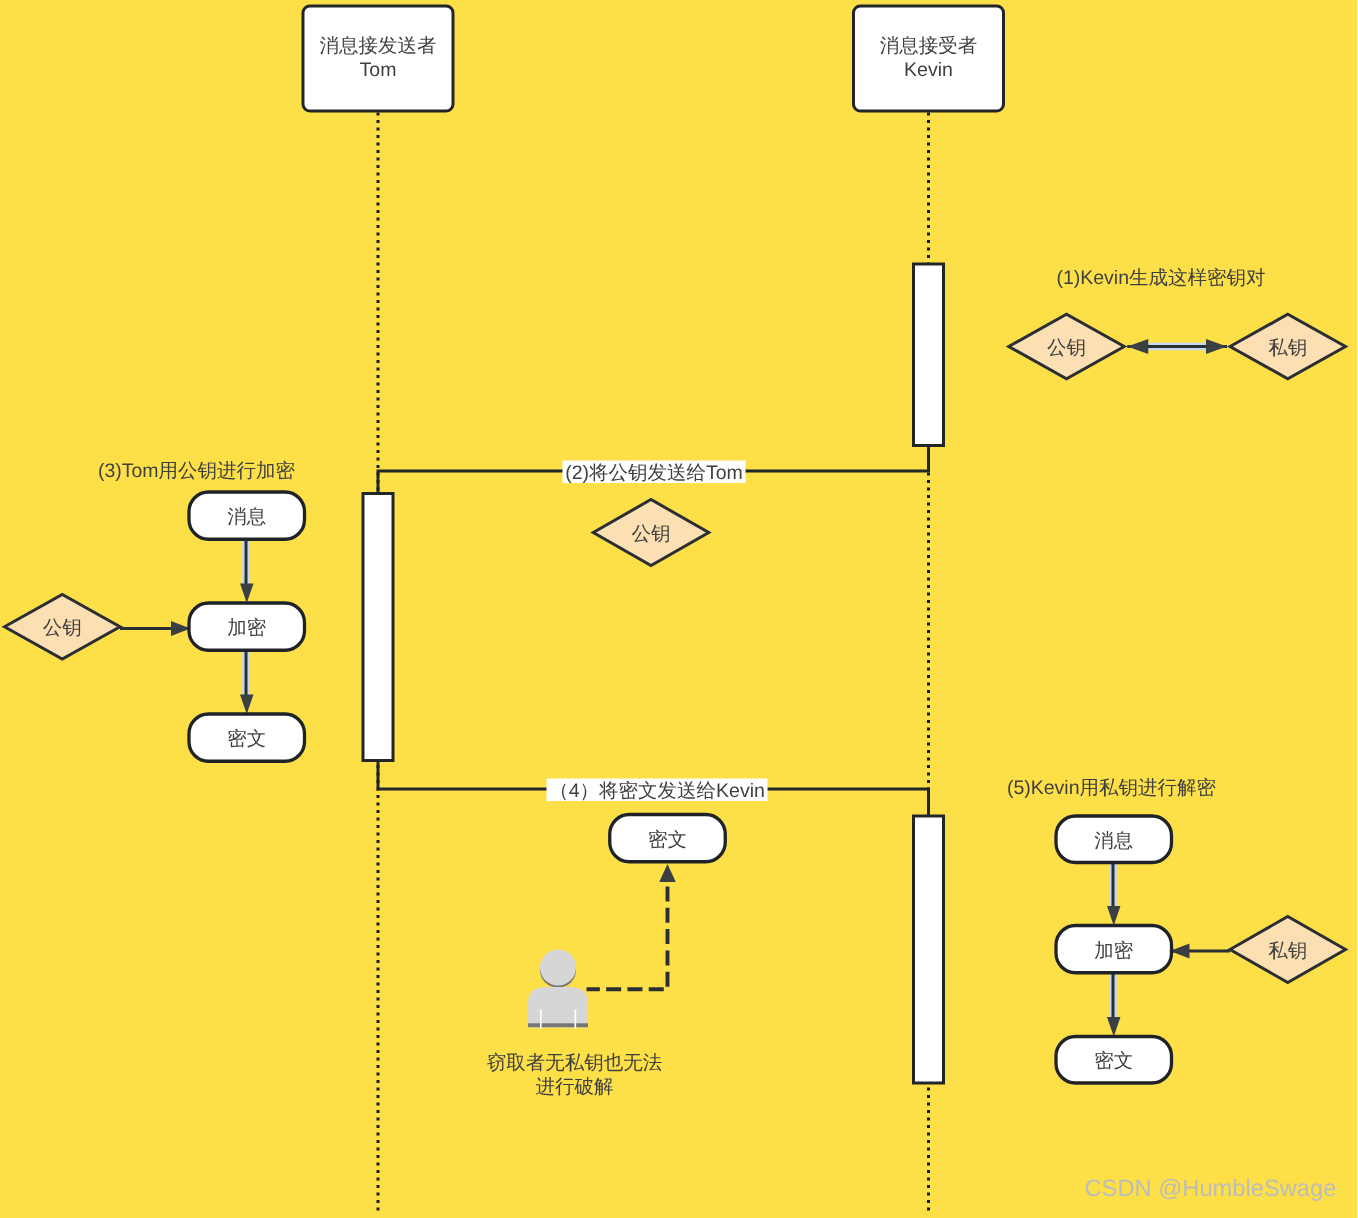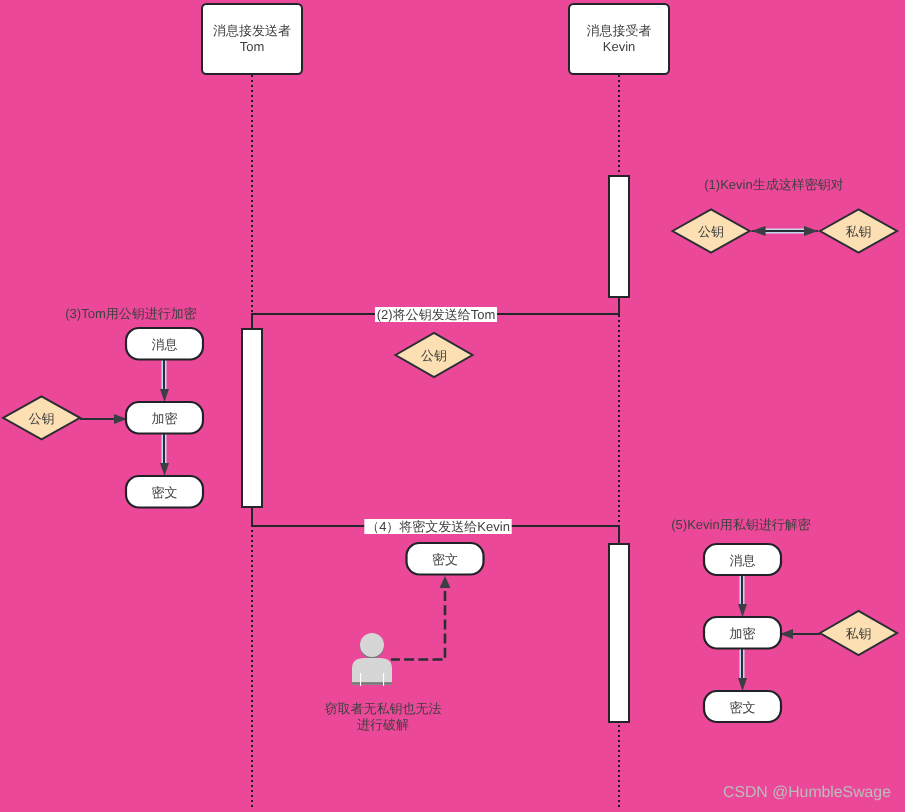--- a/index.html
+++ b/index.html
@@ -1,20 +1,20 @@
 <!DOCTYPE html>
 <html><head>
 <meta charset="utf-8">
 <title>Public key cryptography sequence diagram</title>
 <style>
   html,body{margin:0;padding:0;background:#ffffff;}
   body{width:905px;height:812px;overflow:hidden;
        font-family:"Liberation Sans",sans-serif;
        -webkit-font-smoothing:antialiased;text-rendering:geometricPrecision;}
-  #canvas{position:relative;width:905px;height:812px;background:#ec4899;}
+  #canvas{position:relative;width:905px;height:812px;background:#fde047;}
   svg#diagram{display:block;position:absolute;left:0;top:0;filter:opacity(100%);}
   .lbl{font-size:13px;fill:#3f3f3f;dominant-baseline:middle;}
   .lbl-c{text-anchor:middle;}
   .note{font-size:13px;fill:#3f3f3f;text-anchor:middle;}
   .wm{font-size:15.8px;fill:#bcbcbc;}
   .box{fill:#ffffff;stroke:#222629;stroke-width:2;}
   .pbox{fill:#ffffff;stroke:#1f2327;stroke-width:2.2;}
   .act{fill:#ffffff;stroke:#222629;stroke-width:2;}
   .life{stroke:#1a1a1a;stroke-width:2;stroke-linecap:butt;}
   .msgline{stroke:#222629;stroke-width:2;fill:none;}

